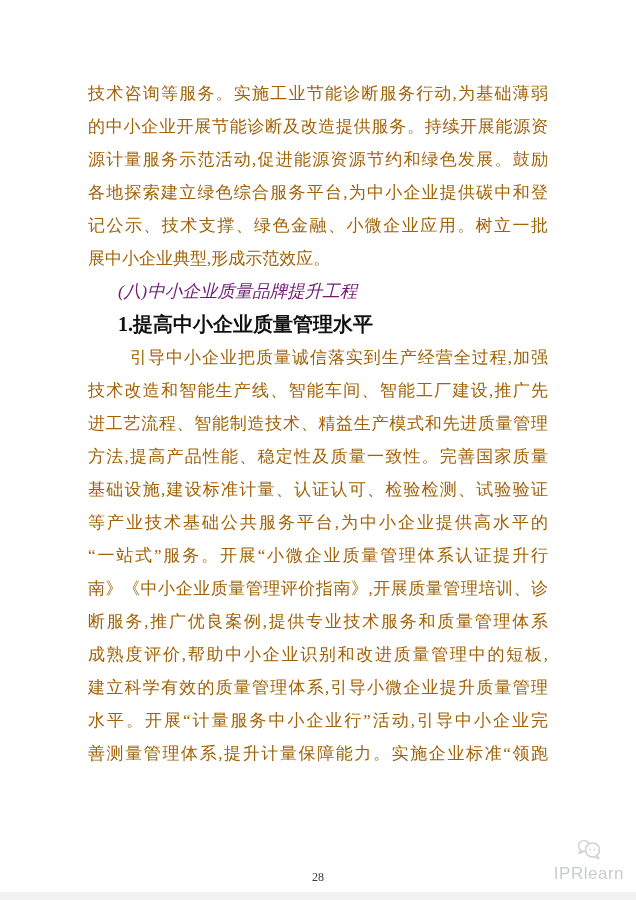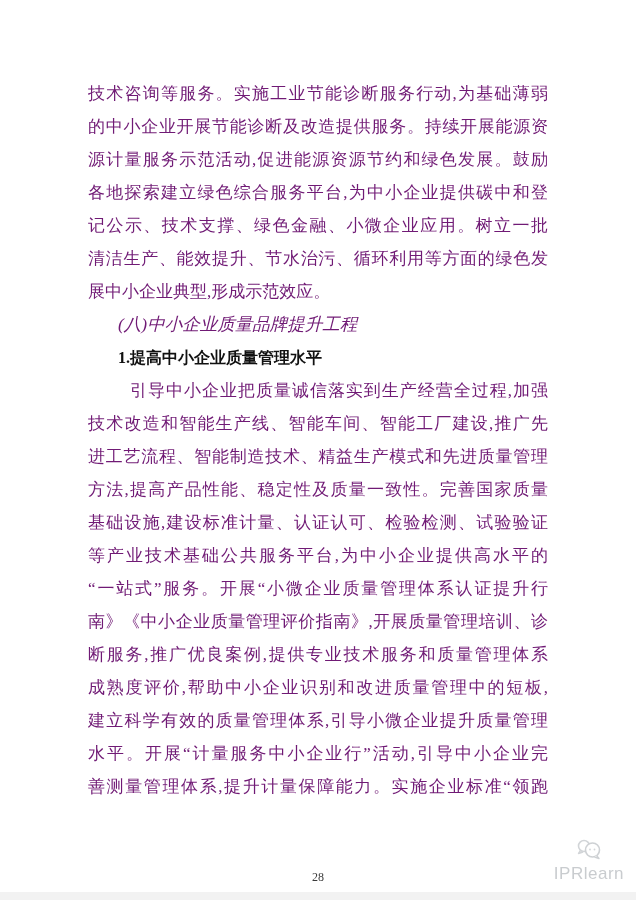--- a/index.html
+++ b/index.html
@@ -18,21 +18,21 @@
   .content {
     position: absolute;
     left: 88px;
     top: 77px;
     width: 460px;
   }
   .line {
     height: 33px;
     line-height: 33px;
     font-size: 17px;
-    color: #701a75;
+    color: #a16207;
     text-align: justify;
     text-align-last: justify;
     overflow: hidden;
   }
   .line.para-end {
     text-align-last: left;
   }
   .line.para-first {
     padding-left: 42px;
     width: 418px;
@@ -43,21 +43,21 @@
     width: 430px;
     font-style: italic;
     font-size: 17.5px;
     color: #701a75;
   }
   .line.head-bold {
     text-align-last: left;
     padding-left: 30px;
     width: 430px;
     font-weight: bold;
-    font-size: 16px;
+    font-size: 20px;
     color: #111111;
   }
   .page-number {
     position: absolute;
     top: 833px;
     left: 0;
     width: 636px;
     text-align: center;
     font-size: 12px;
     color: #3a3a3a;
@@ -94,21 +94,20 @@
 <body>
 
 <div class="page">
 
   <div class="content" id="document-body">
       <div class="line body">技术咨询等服务。实施工业节能诊断服务行动,为基础薄弱</div>
       <div class="line body">的中小企业开展节能诊断及改造提供服务。持续开展能源资</div>
       <div class="line body">源计量服务示范活动,促进能源资源节约和绿色发展。鼓励</div>
       <div class="line body">各地探索建立绿色综合服务平台,为中小企业提供碳中和登</div>
       <div class="line body">记公示、技术支撑、绿色金融、小微企业应用。树立一批</div>
-      <div class="line body">清洁生产、能效提升、节水治污、循环利用等方面的绿色发</div>
       <div class="line para-end">展中小企业典型,形成示范效应。</div>
       <div class="line head-kai">(八)中小企业质量品牌提升工程</div>
       <div class="line head-bold">1.提高中小企业质量管理水平</div>
       <div class="line para-first">引导中小企业把质量诚信落实到生产经营全过程,加强</div>
       <div class="line body">技术改造和智能生产线、智能车间、智能工厂建设,推广先</div>
       <div class="line body">进工艺流程、智能制造技术、精益生产模式和先进质量管理</div>
       <div class="line body">方法,提高产品性能、稳定性及质量一致性。完善国家质量</div>
       <div class="line body">基础设施,建设标准计量、认证认可、检验检测、试验验证</div>
       <div class="line body">等产业技术基础公共服务平台,为中小企业提供高水平的</div>
       <div class="line body">“一站式”服务。开展“小微企业质量管理体系认证提升行</div>

